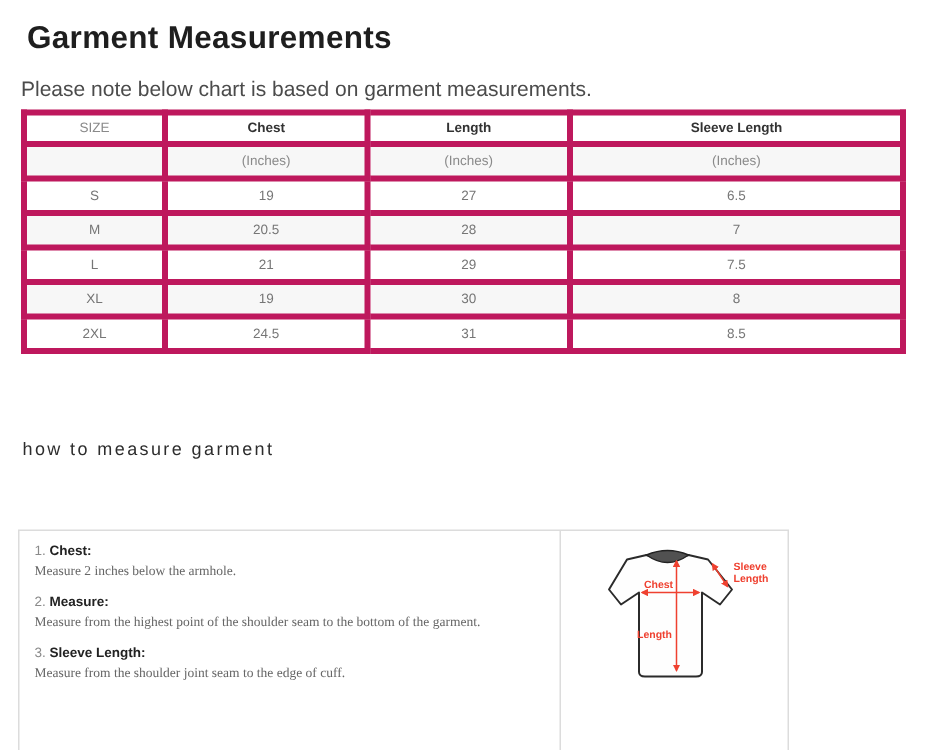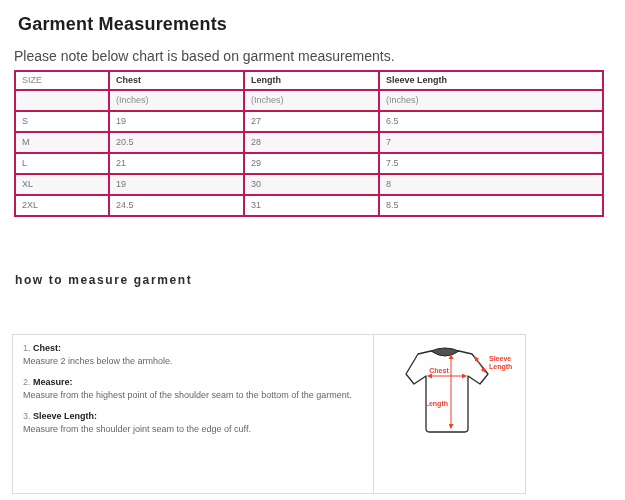--- a/index.html
+++ b/index.html
@@ -8,69 +8,69 @@
   body {
     width:625px; height:500px; overflow:hidden;
     background:#ffffff;
     font-family:"Liberation Sans", sans-serif;
     color:#333;
   }
   .page { position:relative; width:625px; height:500px; }
 
   .page-title {
     margin:14px 0 0 18px;
-    font-size:18px; font-weight:bold; color:#1e1e1e; letter-spacing:.2px;
+    font-size:21px; font-weight:bold; color:#1e1e1e; letter-spacing:.2px;
   }
   .chart-note {
     margin:13px 0 6px 14px;
     font-size:14px; color:#4b4b4b;
   }
 
   table.size-chart {
     border-collapse:collapse;
     margin-left:14px;
     width:590px;
     font-size:9px;
     table-layout:fixed;
   }
   table.size-chart th, table.size-chart td {
-    border:2px solid #be185d;
+    border:4px solid #be185d;
     padding:4px 6px;
     line-height:11px;
-    text-align:left;
+    text-align:center;
     overflow:hidden; white-space:nowrap;
   }
   table.size-chart th { font-weight:bold; color:#333; padding:3px 6px; }
   table.size-chart th.size-header { font-weight:normal; color:#8a8a8a; }
   table.size-chart td { color:#767676; }
   tr.units-row { background:#f7f7f7; }
   tr.units-row td { color:#8a8a8a; }
   tbody tr:nth-child(even) { background:#f7f7f7; }
 
   .section-title {
     margin:56px 0 0 15px;
-    font-size:12px; font-weight:bold; color:#2d2d2d; letter-spacing:1.6px;
+    font-size:12px; font-weight:normal; color:#2d2d2d; letter-spacing:1.6px;
   }
 
   .measure-box {
     margin:47px 0 0 12px;
     width:514px; height:160px;
     border:1px solid #dcdcdc;
     display:flex;
     background:#fff;
   }
   .instructions-panel {
     flex:1;
     padding:7px 10px;
     border-right:1px solid #dcdcdc;
   }
   .instruction { margin-bottom:9px; font-size:9px; }
   .ins-head { color:#8a8a8a; line-height:12px; }
   .ins-head b { color:#222; }
-  .ins-text { color:#666; line-height:12px; margin-top:1px; }
+  .ins-text { color:#666; line-height:12px; margin-top:1px;font-family:Liberation Serif, serif; }
 
   .diagram-panel {
     width:151px;
     padding:8px 4px 0 4px;
     display:flex; justify-content:center; align-items:flex-start;
   }
   .shirt-outline { fill:#fefefe; stroke:#2b2b2b; stroke-width:1.3; stroke-linejoin:round; }
   .collar { fill:#515151; stroke:#222; stroke-width:1; }
   .red-line { stroke:var(--accent); stroke-width:1; }
   .d-label { fill:var(--accent); font-size:7px; font-weight:bold; font-family:"Liberation Sans",sans-serif; }

